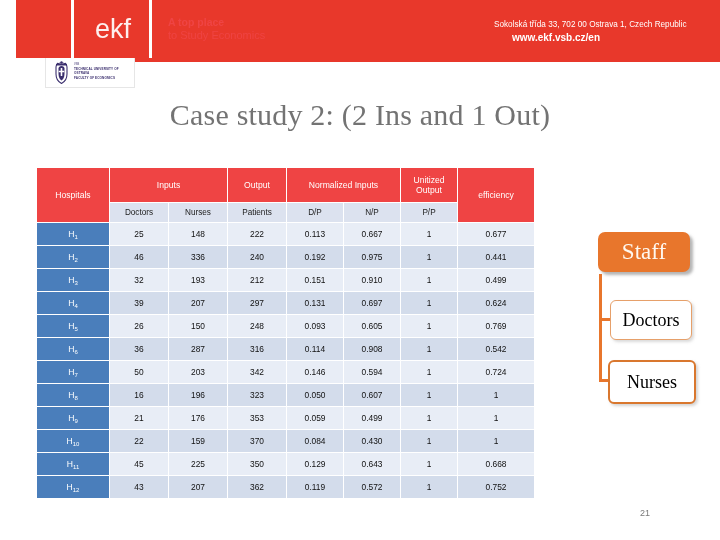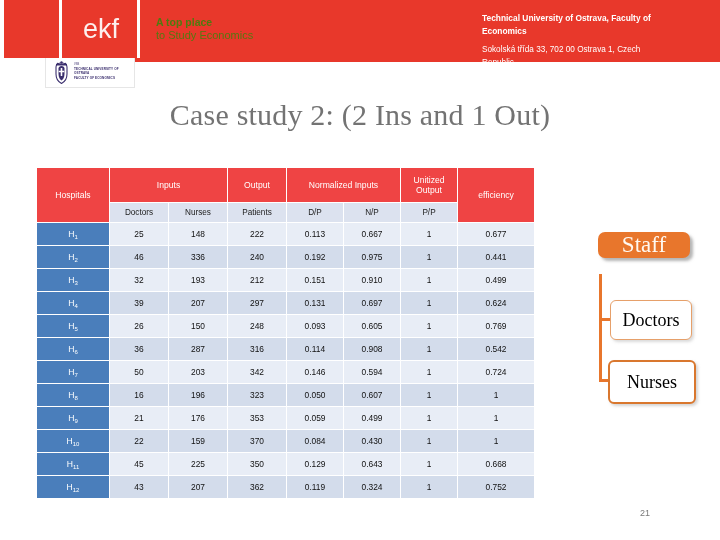--- a/index.html
+++ b/index.html
@@ -12,22 +12,22 @@
     height: 540px;
     position: relative;
     overflow: hidden;
     font-family: "Liberation Sans", sans-serif;
     -webkit-font-smoothing: antialiased;
   }
 
   
   #header-band {
     position: absolute;
-    left: 4px; top: 0;
-    width: 661px; height: 63px;
+    left: 16px; top: 0;
+    width: 661px; height: 63px; padding-left: 28px;
   }
   .red-left {
     position: absolute;
     left: 0; top: 0;
     width: 500px; height: 58px;
     background: #E8382B;
   }
   .red-right {
     position: absolute;
     left: 55px; top: 0;
@@ -61,21 +61,21 @@
     letter-spacing: 0px;
     line-height: 30px;
     text-align: center;
     opacity: 0.92;
   }
 
   #tagline {
     position: absolute;
     left: 152px; top: 16px;
     z-index: 4;
-    color: #4d7c0f;
+    color: #ef4444;
     line-height: 13px;
   }
   #tagline .t1 {
     font-size: 10.5px;
     font-weight: bold;
     display: block;
   }
   #tagline .t2 {
     font-size: 11px;
     font-weight: normal;
@@ -86,21 +86,21 @@
 
   #uni-info {
     position: absolute;
     left: 478px; top: 12px;
     z-index: 4;
     color: #ffffff;
     line-height: 12.5px;
   }
   #uni-info .u1 { font-size: 8.4px; font-weight: bold; display:block; }
   #uni-info .u2 { font-size: 8.2px; font-weight: normal; display:block;margin-top:7px; }
-  #uni-info .u3 { font-size: 13px; font-weight: bold; display:block; }
+  #uni-info .u3 { font-size: 10px; font-weight: bold; display:block;margin-left:18px; }
 
   
   #crest-card {
     position: absolute;
     left: 45px; top: 58px;
     width: 90px; height: 30px;
     background: #ffffff;
     border: 1px solid #e6e6e6;
     border-top: none;
     z-index: 5;
@@ -199,21 +199,21 @@
 
   
   #callout {
     position: absolute;
     left: 596px; top: 232px;
     width: 110px; height: 170px;
   }
   #staff-box {
     position: absolute;
     left: 2px; top: 0px;
-    width: 92px; height: 26px;
+    width: 92px; height: 40px;
     background: #E8762C;
     border-radius: 7px;
     box-shadow: 3px 3px 3px rgba(120,120,120,0.55);
     display: flex;
     align-items: center;
     justify-content: center;
   }
   #staff-box .lbl {
     font-family: "Liberation Serif", serif;
     font-size: 23px;
@@ -292,21 +292,20 @@
   <div class="white-notch2"></div>
 
   <div id="logo-ekf">ekf</div>
 
   <div id="tagline">
     <span class="t1">A top place</span>
     <span class="t2">to Study Economics</span>
   </div>
 
   <div id="uni-info">
-    <span class="u1">Technical University of Ostrava, Faculty of Economics</span>
     <span class="u2">Sokolská třída 33, 702 00 Ostrava 1, Czech Republic</span>
     <span class="u3">www.ekf.vsb.cz/en</span>
   </div>
 </div>
 
 <div id="crest-card">
   <svg id="crest-shield" viewBox="0 0 34 48">
     <path d="M17 4 C11 4 6 7 6 12 L6 26 C6 36 11 42 17 45 C23 42 28 36 28 26 L28 12 C28 7 23 4 17 4 Z" fill="#ffffff" stroke="#3b2f6e" stroke-width="2.2"></path>
     <path d="M17 10 C13.5 10 11 12 11 15 L11 26 C11 33 14 37 17 39 C20 37 23 33 23 26 L23 15 C23 12 20.5 10 17 10 Z" fill="#3b2f6e"></path>
     <rect x="15.4" y="14" width="3.2" height="16" fill="#ffffff"></rect>
@@ -464,21 +463,21 @@
         <td class="cell">0.643</td>
         <td class="cell">1</td>
         <td class="cell">0.668</td>
       </tr>
       <tr class="even">
         <td class="rowhdr">H<sub>12</sub></td>
         <td class="cell">43</td>
         <td class="cell">207</td>
         <td class="cell">362</td>
         <td class="cell">0.119</td>
-        <td class="cell">0.324</td>
+        <td class="cell">0.572</td>
         <td class="cell">1</td>
         <td class="cell">0.752</td>
       </tr>
     </tbody>
 </table>
 
 <div id="callout">
   <div class="conn-v"></div>
   <div class="conn-h1"></div>
   <div class="conn-h2"></div>

